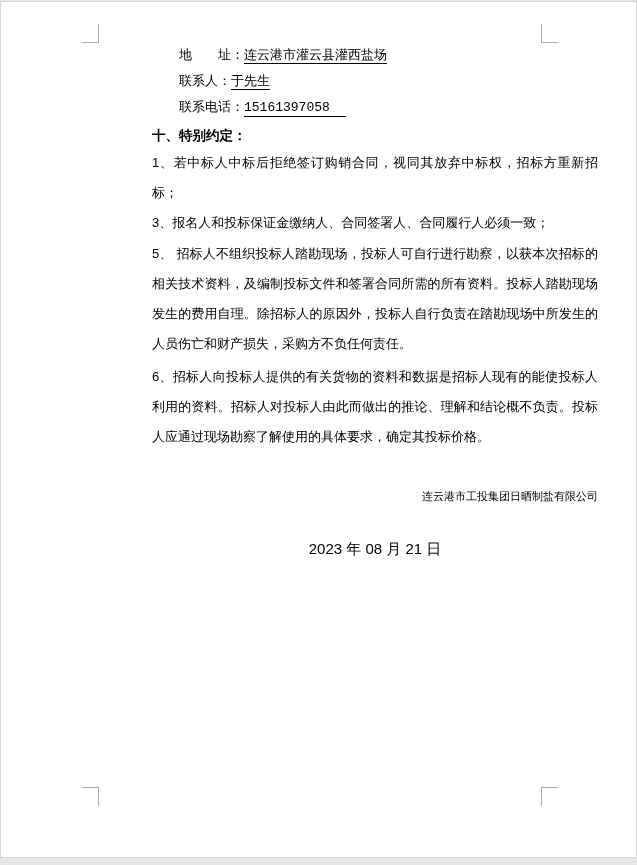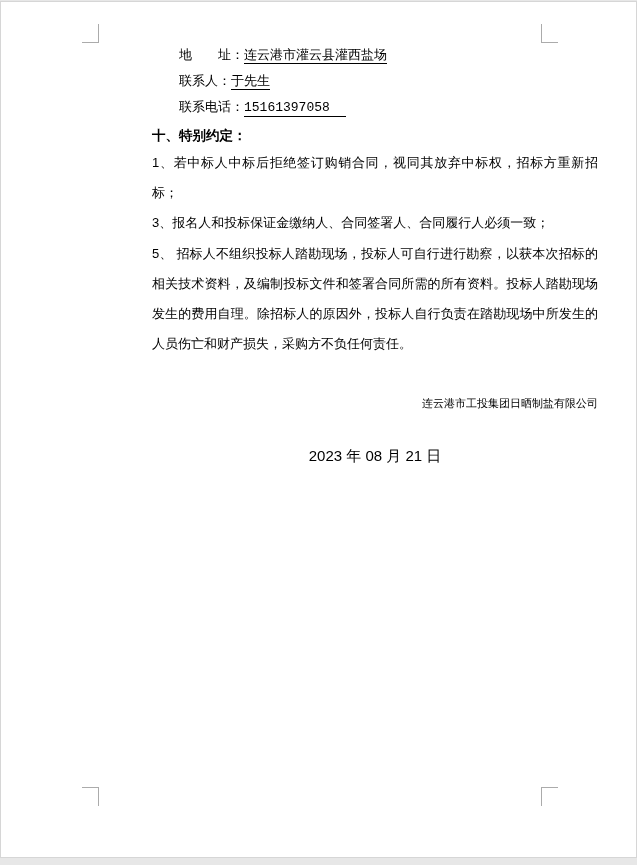--- a/index.html
+++ b/index.html
@@ -110,19 +110,20 @@
         <p><span>地　　址：</span><span class="u">连云港市灌云县灌西盐场</span></p>
         <p><span>联系人：</span><span class="u">于先生</span></p>
         <p><span>联系电话：</span><span class="u u-trail">15161397058</span></p>
       </div>
 
       <p class="sec-heading">十、特别约定：</p>
 
       <p class="clause">1、若中标人中标后拒绝签订购销合同，视同其放弃中标权，招标方重新招标；</p>
       <p class="clause">3、报名人和投标保证金缴纳人、合同签署人、合同履行人必须一致；</p>
       <p class="clause m1">5、 招标人不组织投标人踏勘现场，投标人可自行进行勘察，以获本次招标的相关技术资料，及编制投标文件和签署合同所需的所有资料。投标人踏勘现场发生的费用自理。除招标人的原因外，投标人自行负责在踏勘现场中所发生的人员伤亡和财产损失，采购方不负任何责任。</p>
+      <p class="clause m3">6、招标人向投标人提供的有关货物的资料和数据是招标人现有的能使投标人利用的资料。招标人对投标人由此而做出的推论、理解和结论概不负责。投标人应通过现场勘察了解使用的具体要求，确定其投标价格。</p>
 
       <p class="sig-company">连云港市工投集团日晒制盐有限公司</p>
       <p class="sig-date">2023 年 08 月 21 日</p>
 
     </div>
   </div>
 </div>
 
 </body></html>

